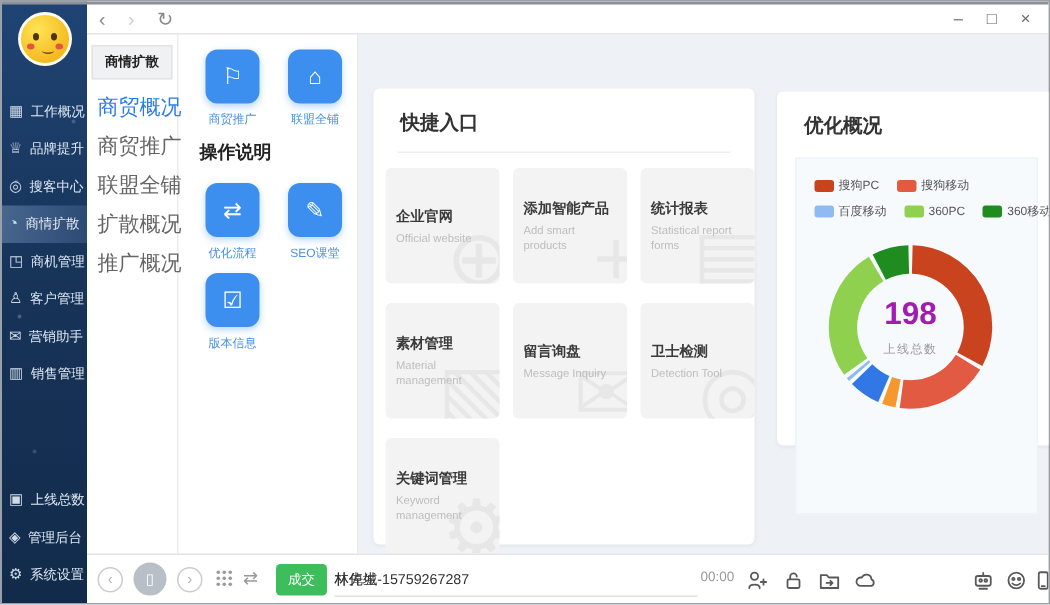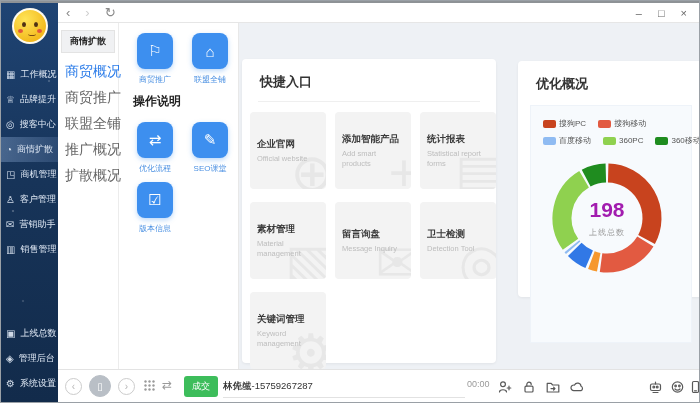--- a/index.html
+++ b/index.html
@@ -52,21 +52,21 @@
   .tile-grid{display:flex;gap:11px;margin-bottom:8px;}
   .tile{display:flex;flex-direction:column;align-items:center;width:44px;cursor:pointer;}
   .tile .box{width:36px;height:36px;border-radius:8px;background:#3d8fef;color:#fff;font-size:15px;display:flex;align-items:center;justify-content:center;box-shadow:0 2px 5px rgba(61,143,239,.35);}
   .tile .cap{margin-top:5px;font-size:8px;color:#4a90e2;white-space:nowrap;}
   .tools h3{font-size:12px;color:#222;margin:8px 0 12px;font-weight:bold;}
 
   
   .main{position:absolute;left:239px;right:0;top:22px;bottom:33px;background:#eef1f5;}
   .card{position:absolute;background:#fff;border-radius:4px;box-shadow:0 1px 3px rgba(0,0,0,.06);}
   .card h2{font-size:13px;color:#333;margin:14px 0 0 18px;font-weight:bold;}
-  .quick{left:2px;top:36px;width:254px;height:304px;}
+  .quick{left:9px;top:36px;width:254px;height:304px;}
   .divider{height:1px;background:#efefef;margin:10px 16px 0;}
   .qgrid{display:grid;grid-template-columns:repeat(3,76px);gap:13px 9px;margin:10px 0 0 8px;}
   .qcard{position:relative;height:77px;background:#f3f3f3;border-radius:4px;overflow:hidden;cursor:pointer;display:flex;flex-direction:column;justify-content:center;padding:0 7px;}
   .qcard .t{font-size:9.5px;font-weight:bold;color:#3a3a3a;position:relative;z-index:1;white-space:nowrap;}
   .qcard .s{font-size:7.5px;color:#bdbdbd;line-height:1.3;margin-top:3px;position:relative;z-index:1;}
   .qcard .bg{position:absolute;right:-8px;bottom:-14px;font-size:52px;color:#e7e7e7;z-index:0;}
 
   .opt{left:278px;top:38px;width:186px;height:236px;}
   .opt-inner{margin:12px 12px 0;background:#f7fafd;border:1px solid #eef3f9;height:238px;position:relative;}
   .legend{padding:12px 0 0 12px;}
@@ -169,22 +169,22 @@
       <span>×</span>
     </div>
   </header>
 
   <section class="submenu">
     <div class="submenu-header">商情扩散</div>
     <ul id="submenu-list">
         <li class="active">商贸概况</li>
         <li>商贸推广</li>
         <li>联盟全铺</li>
+        <li>扩散概况</li>
         <li>推广概况</li>
-        <li>扩散概况</li>
       </ul>
   </section>
 
   <section class="tools">
     <div class="tile-grid" id="tiles-top">
         <div class="tile">
           <div class="box">⚐</div>
           <div class="cap">商贸推广</div>
         </div>
         <div class="tile">

